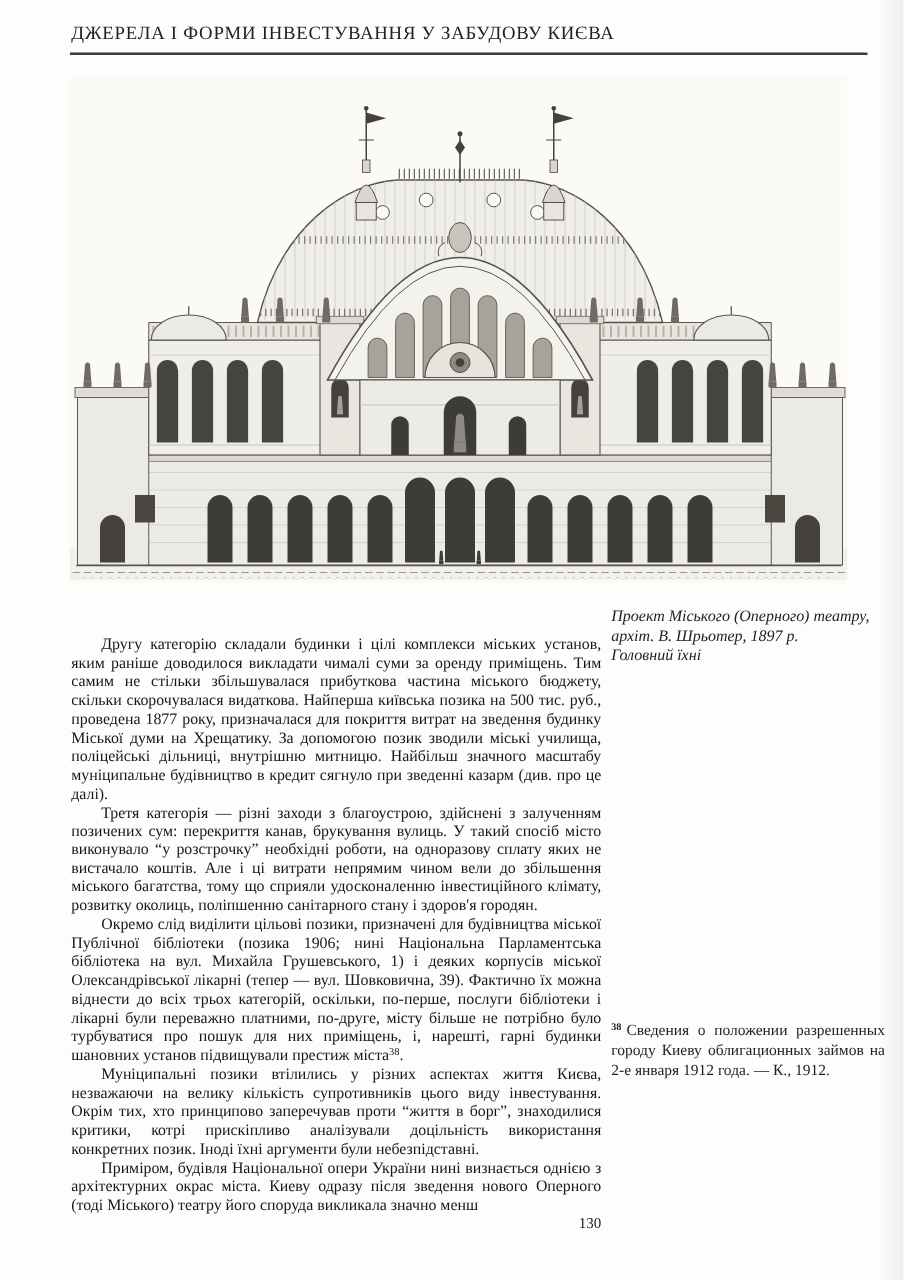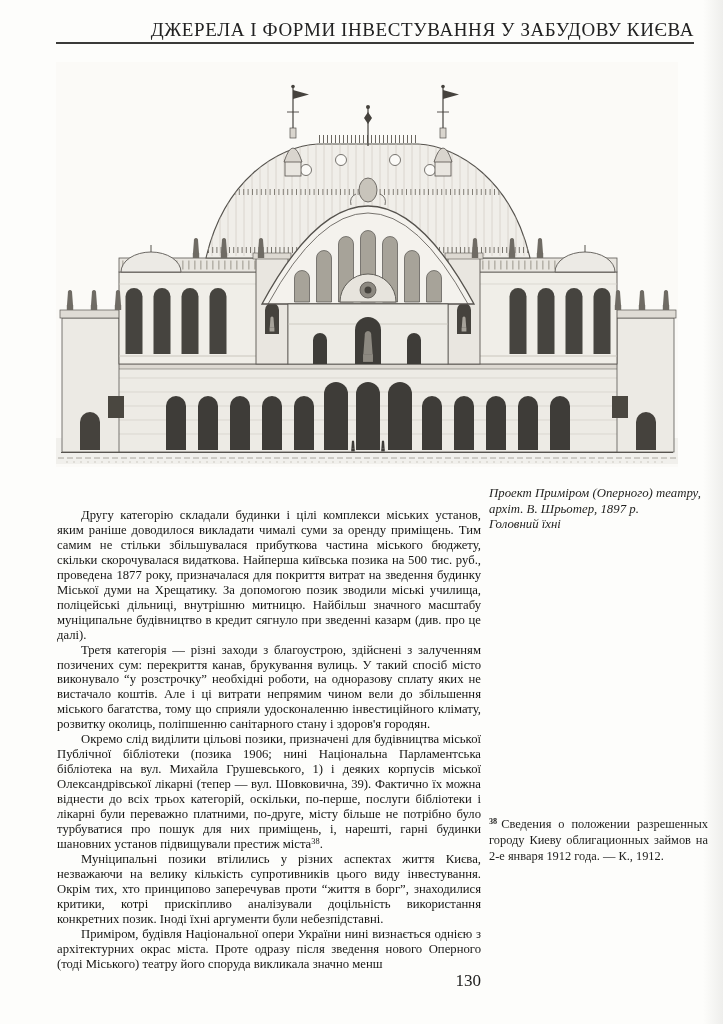--- a/index.html
+++ b/index.html
@@ -2,41 +2,41 @@
 <html><head>
 <meta charset="utf-8">
 <style>
   html,body{margin:0;padding:0;background:#ffffff;}
   .page{
     position:relative;width:723px;height:1024px;margin:0 auto;
     background:#fdfdfb;overflow:hidden;color:#1b1b1b;
     font-family:"Liberation Serif","DejaVu Serif",serif;
   }
   .header-title{
-    position:absolute;left:57px;top:19px;width:637px;text-align:right;
-    font-size:19px;letter-spacing:0.6px;color:#222;white-space:nowrap;
+    position:absolute;left:57px;top:19px;width:637px;text-align:left;
+    font-size:15px;letter-spacing:0.6px;color:#222;white-space:nowrap;
   }
   .header-rule{position:absolute;left:56px;top:42px;width:638px;height:2px;background:#3b3b39;}
   .figure{position:absolute;left:56px;top:62px;width:622px;height:405px;}
   .caption{
     position:absolute;left:489px;top:486px;width:218px;
     font-style:italic;font-size:12.8px;line-height:15.6px;color:#1e1e1c;
   }
   .main{
     position:absolute;left:57px;top:508px;width:424px;
     font-size:12.7px;line-height:14.95px;text-align:justify;color:#161614;
   }
   .main p{margin:0;text-indent:24px;}
   .main sup{font-size:8.4px;line-height:0;vertical-align:4px;}
   .fnote{
     position:absolute;left:489px;top:817px;width:219px;
     font-size:12.4px;line-height:15.9px;text-align:justify;color:#1e1e1c;
   }
   .fnote sup{font-size:8.2px;line-height:0;vertical-align:4px;margin-right:4px;font-weight:bold;}
-  .pagenum{position:absolute;left:381px;top:971px;width:100px;text-align:right;font-size:17px;color:#1b1b1b;}
+  .pagenum{position:absolute;left:381px;top:971px;width:100px;text-align:right;font-size:12px;color:#1b1b1b;}
   .edge-shadow{
     position:absolute;right:0;top:0;width:20px;height:100%;
     background:linear-gradient(to right, rgba(110,110,104,0), rgba(110,110,104,0.10));
   }
 </style>
 </head>
 <body>
 
 <div class="page">
 
@@ -196,31 +196,31 @@
         <use href="#st" transform="translate(216,256) scale(0.75)"></use>
         <use href="#st" transform="translate(408,256) scale(0.75)"></use>
       </g>
       <use href="#st" transform="translate(312,272) scale(1.55)" fill="#8d8981"></use>
       <use href="#st" transform="translate(297,379.5) scale(0.55)" fill="#3e3c38"></use>
       <use href="#st" transform="translate(327,379.5) scale(0.55)" fill="#3e3c38"></use>
     </svg>
   </div>
 
   <div class="caption">
-    <div>Проект Приміром (Оперного) театру,</div>
+    <div>Проект Міського (Оперного) театру,</div>
     <div>архіт. В. Шрьотер, 1897 р.</div>
     <div>Головний їхні</div>
   </div>
 
   <div class="main">
     <p>Другу категорію складали будинки і цілі комплекси міських установ, яким раніше доводилося викладати чималі суми за оренду приміщень. Тим самим не стільки збільшувалася прибуткова частина міського бюджету, скільки скорочувалася видаткова. Найперша київська позика на 500 тис. руб., проведена 1877 року, призначалася для покриття витрат на зведення будинку Міської думи на Хрещатику. За допомогою позик зводили міські училища, поліцейські дільниці, внутрішню митницю. Найбільш значного масштабу муніципальне будівництво в кредит сягнуло при зведенні казарм (див. про це далі).</p>
     <p>Третя категорія — різні заходи з благоустрою, здійснені з залученням позичених сум: перекриття канав, брукування вулиць. У такий спосіб місто виконувало “у розстрочку” необхідні роботи, на одноразову сплату яких не вистачало коштів. Але і ці витрати непрямим чином вели до збільшення міського багатства, тому що сприяли удосконаленню інвестиційного клімату, розвитку околиць, поліпшенню санітарного стану і здоров'я городян.</p>
     <p><span>Окремо слід виділити цільові позики, призначені для будівництва міської Публічної бібліотеки (позика 1906; нині Національна Парламентська бібліотека на вул. Михайла Грушевського, 1) і деяких корпусів міської Олександрівської лікарні (тепер — вул. Шовковична, 39). Фактично їх можна віднести до всіх трьох категорій, оскільки, по-перше, послуги бібліотеки і лікарні були переважно платними, по-друге, місту більше не потрібно було турбуватися про пошук для них приміщень, і, нарешті, гарні будинки шановних установ підвищували престиж міста</span><sup>38</sup><span>.</span></p>
     <p>Муніципальні позики втілились у різних аспектах життя Києва, незважаючи на велику кількість супротивників цього виду інвестування. Окрім тих, хто принципово заперечував проти “життя в борг”, знаходилися критики, котрі прискіпливо аналізували доцільність використання конкретних позик. Іноді їхні аргументи були небезпідставні.</p>
-    <p>Приміром, будівля Національної опери України нині визнається однією з архітектурних окрас міста. Проте одразу після зведення нового Оперного (тоді Міського) театру його споруда викликала значно менш</p>
+    <p>Приміром, будівля Національної опери України нині визнається однією з архітектурних окрас міста. Киеву одразу після зведення нового Оперного (тоді Міського) театру його споруда викликала значно менш</p>
   </div>
 
   <div class="fnote">
     <sup>38</sup><span>Сведения о положении разрешенных городу Киеву облигационных займов на 2-е января 1912 года. — К., 1912.</span>
   </div>
 
   <div class="pagenum">130</div>
 
   <div class="edge-shadow"></div>
 </div>

